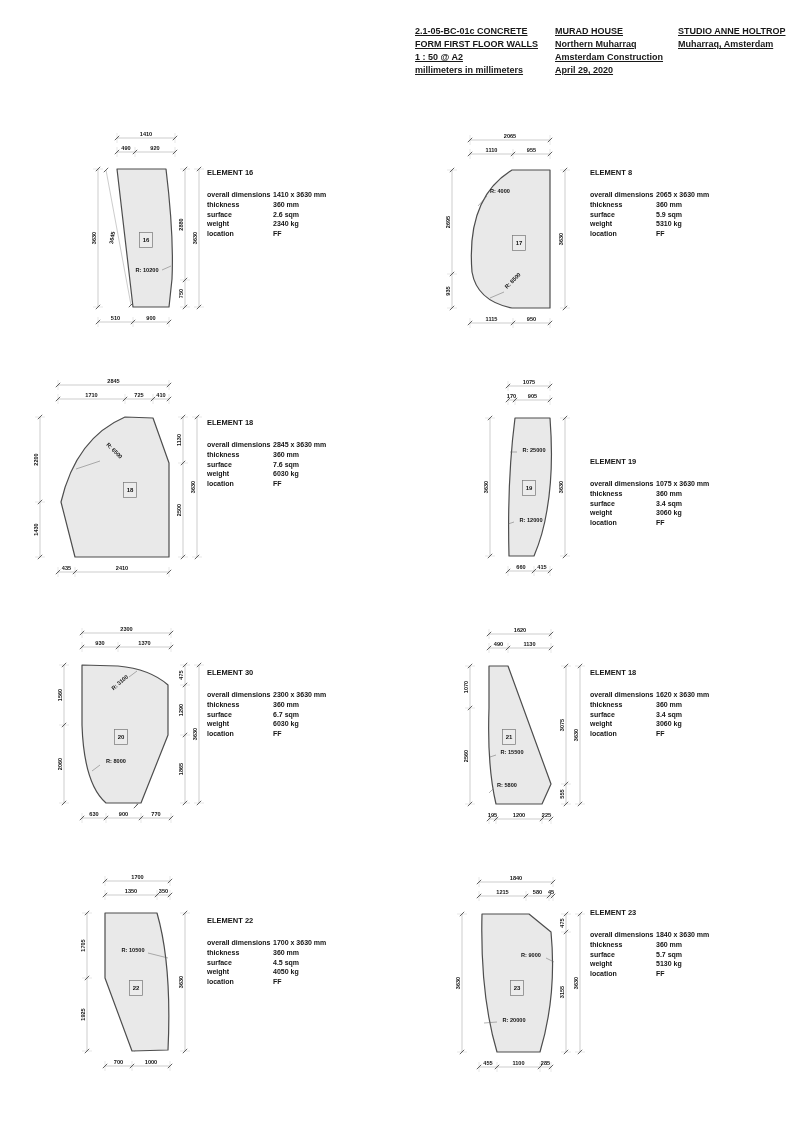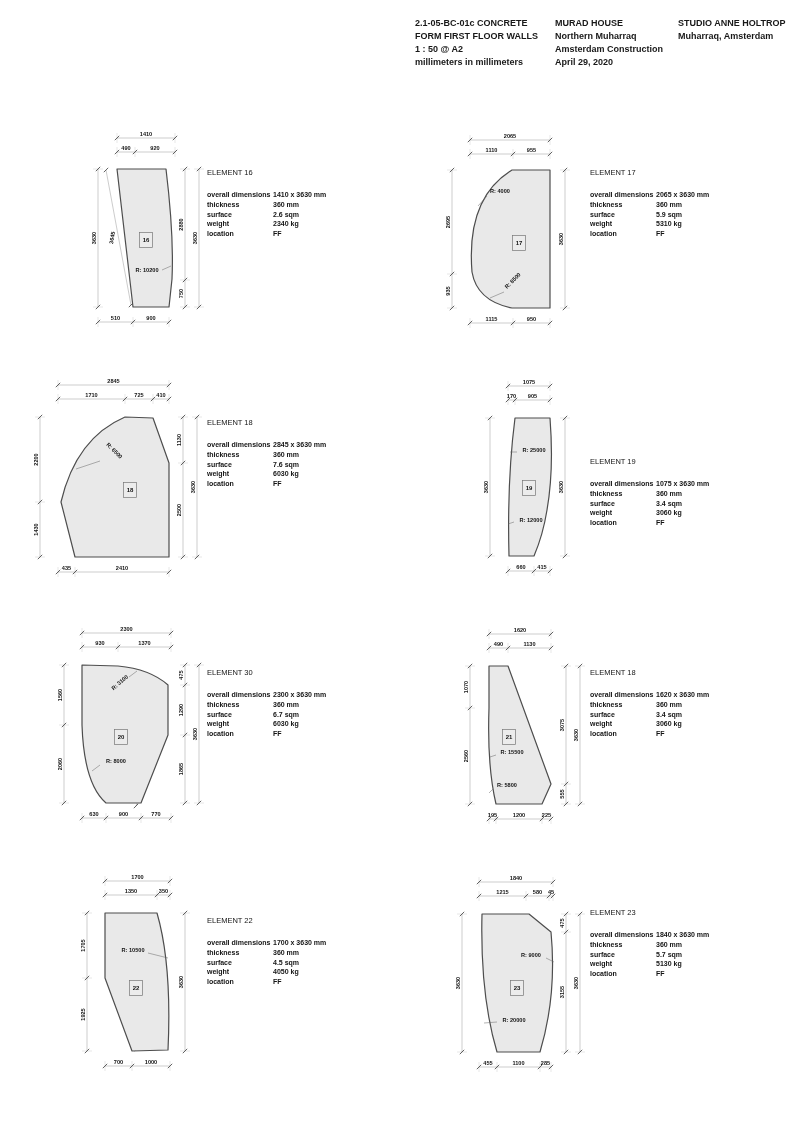--- a/index.html
+++ b/index.html
@@ -1,20 +1,20 @@
 <!DOCTYPE html>
 <html><head>
 <meta charset="utf-8">
 <style>
   html,body{margin:0;padding:0;background:#ffffff;}
   body{width:800px;height:1132px;position:relative;font-family:"Liberation Sans",sans-serif;color:#111;overflow:hidden;}
-  .hdr-col{position:absolute;top:17px;font-size:9px;font-weight:bold;line-height:13px;white-space:nowrap;color:#181818;}
+  .hdr-col{position:absolute;top:25px;font-size:9px;font-weight:bold;line-height:13px;white-space:nowrap;color:#181818;text-decoration:underline;}
   #svg-layer{position:absolute;left:0;top:0;}
   .info-block{position:absolute;white-space:nowrap;}
-  .info-title{font-size:7.5px;font-weight:normal;color:#141414;}
+  .info-title{font-size:7.5px;font-weight:bold;color:#141414;}
   .info-rows{margin-top:13px;}
   .info-row{font-size:7px;font-weight:bold;line-height:9.8px;color:#141414;}
   .info-label{display:inline-block;width:66px;}
   .info-value{display:inline-block;}
   svg text{font-family:"Liberation Sans",sans-serif;font-weight:bold;fill:#141414;}
   .dim-text{font-size:5.6px;}
   .rad-text{font-size:5.6px;}
   .box-text{font-size:6px;}
 </style>
 </head>
@@ -505,21 +505,21 @@
       <div class="info-title">ELEMENT 16</div>
       <div class="info-rows">
         <div class="info-row"><span class="info-label">overall dimensions</span><span class="info-value">1410 x 3630 mm</span></div>
         <div class="info-row"><span class="info-label">thickness</span><span class="info-value">360 mm</span></div>
         <div class="info-row"><span class="info-label">surface</span><span class="info-value">2.6 sqm</span></div>
         <div class="info-row"><span class="info-label">weight</span><span class="info-value">2340 kg</span></div>
         <div class="info-row"><span class="info-label">location</span><span class="info-value">FF</span></div>
       </div>
     </div>
     <div class="info-block" style="left: 590px; top: 168px;">
-      <div class="info-title">ELEMENT 17</div>
+      <div class="info-title">ELEMENT 8</div>
       <div class="info-rows">
         <div class="info-row"><span class="info-label">overall dimensions</span><span class="info-value">2065 x 3630 mm</span></div>
         <div class="info-row"><span class="info-label">thickness</span><span class="info-value">360 mm</span></div>
         <div class="info-row"><span class="info-label">surface</span><span class="info-value">5.9 sqm</span></div>
         <div class="info-row"><span class="info-label">weight</span><span class="info-value">5310 kg</span></div>
         <div class="info-row"><span class="info-label">location</span><span class="info-value">FF</span></div>
       </div>
     </div>
     <div class="info-block" style="left: 207px; top: 418px;">
       <div class="info-title">ELEMENT 18</div>

